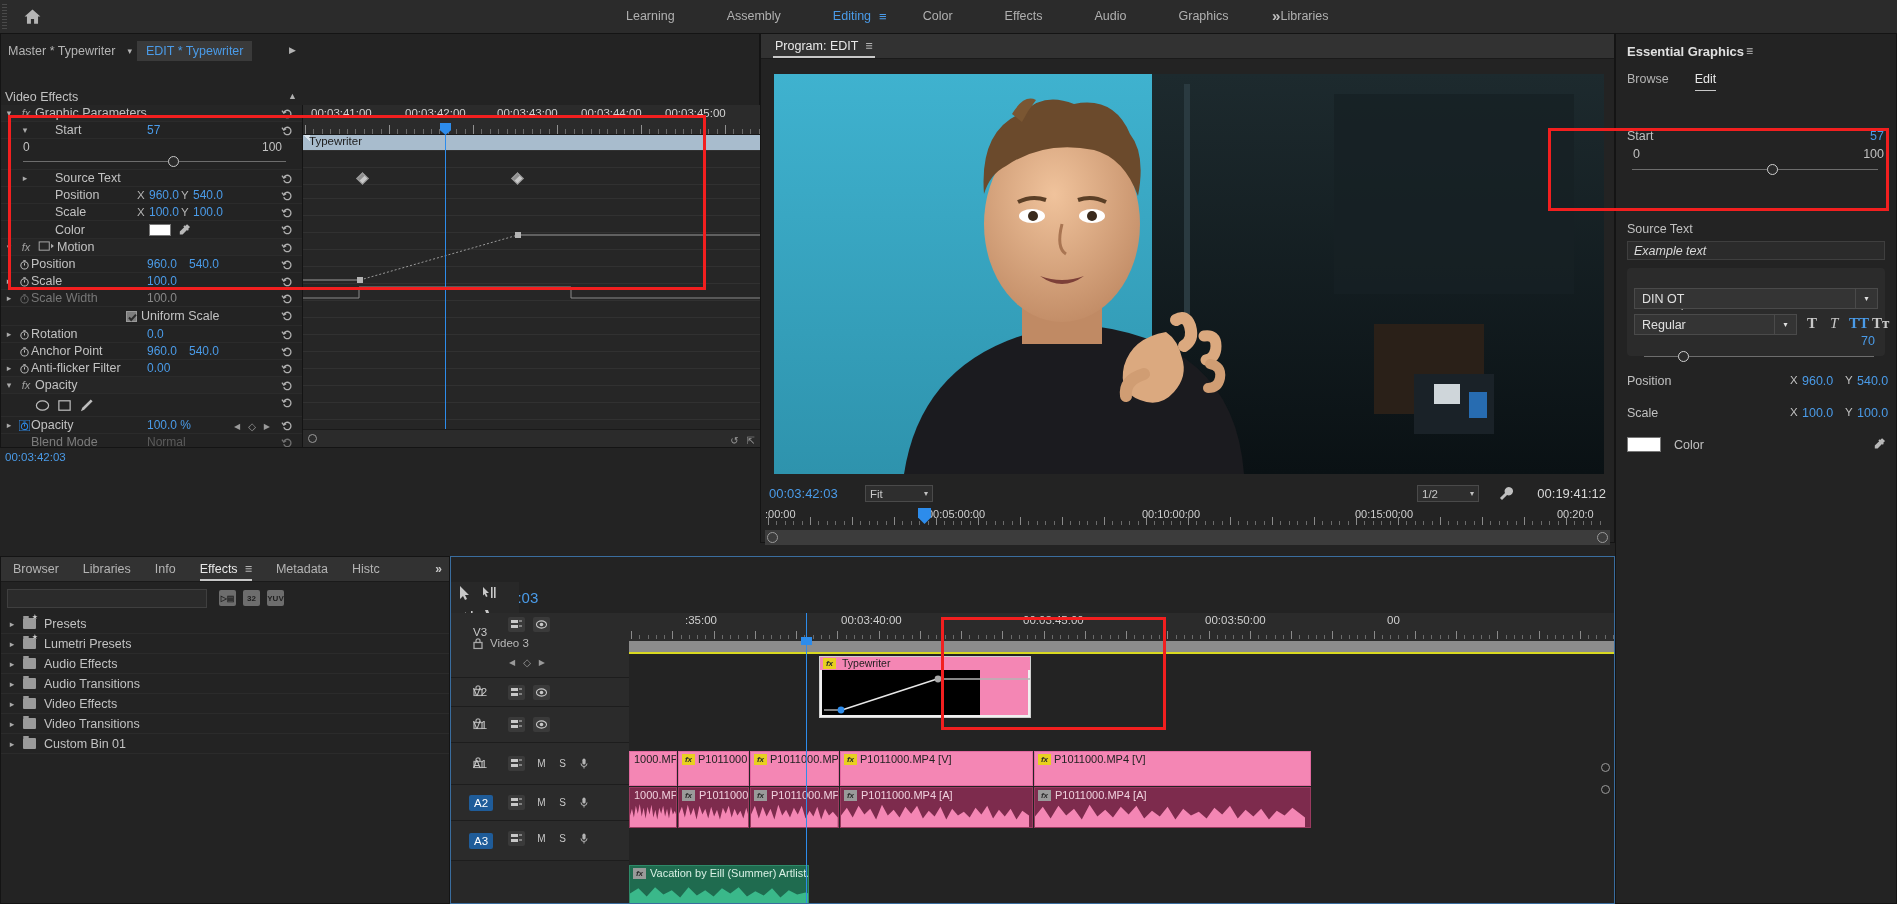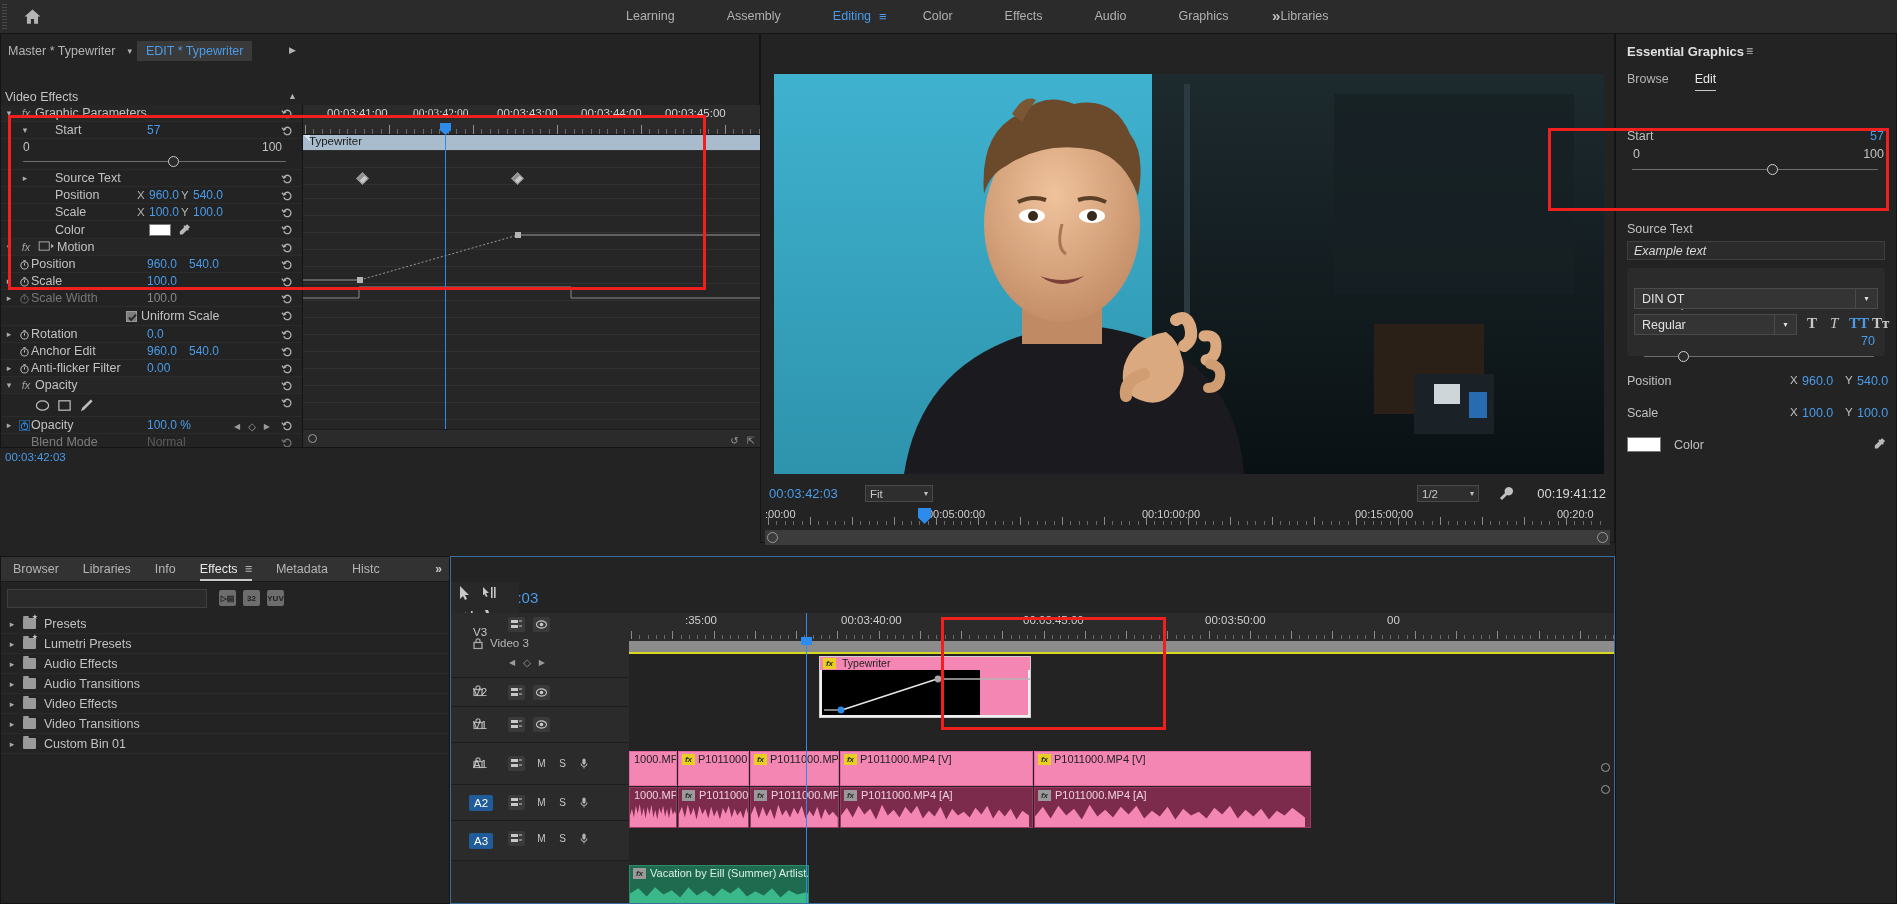--- a/index.html
+++ b/index.html
@@ -442,21 +442,21 @@
         </div>
 
         <div class="row">
           <span class="tw"></span>
           <span class="sw">
               <svg viewBox="0 0 12 12">
                 <circle cx="6" cy="7" r="4" fill="none" stroke="#c0c0c0" stroke-width="1.1"></circle>
                 <path d="M6 7V4.5M4.6 1.8h2.8" stroke="#c0c0c0" stroke-width="1.1" fill="none"></path>
               </svg>
             </span>
-          <span class="lbl">Anchor Edit</span>
+          <span class="lbl">Anchor Point</span>
           <span class="val" style="left:146px;">960.0</span>
           <span class="val" style="left:188px;">540.0</span>
           <span class="reset"><svg viewBox="0 0 14 14">
                 <path d="M3 6 A4 4 0 1 1 3 9"></path>
                 <path d="M1 4 L3 6.5 L5.6 5"></path>
               </svg></span>
         </div>
 
         <div class="row">
           <span class="tw">▸</span>
@@ -529,22 +529,22 @@
           <span class="val dim" style="left:146px;">Normal</span>
           <span class="reset"><svg viewBox="0 0 14 14">
                 <path d="M3 6 A4 4 0 1 1 3 9"></path>
                 <path d="M1 4 L3 6.5 L5.6 5"></path>
               </svg></span>
         </div>
       </div>
 
       <div class="ec-right">
         <div class="ec-ruler">
-          <div class="tickL" style="left:24px;">00:03:41:00</div>
-          <div class="tickL" style="left:110px;font-family:Liberation Serif, serif;">00:03:42:00</div>
+          <div class="tickL" style="left:8px;">00:03:41:00</div>
+          <div class="tickL" style="left:102px;">00:03:42:00</div>
           <div class="tickL" style="left:194px;">00:03:43:00</div>
           <div class="tickL" style="left:278px;">00:03:44:00</div>
           <div class="tickL" style="left:362px;">00:03:45:00</div>
           <div id="ecTicks">
               <div class="tickM" style="left: 2px;"></div>
               <div class="tickm" style="left: 10.4px;"></div>
               <div class="tickm" style="left: 18.8px;"></div>
               <div class="tickm" style="left: 27.2px;"></div>
               <div class="tickm" style="left: 35.6px;"></div>
               <div class="tickm" style="left: 44px;"></div>
@@ -645,20 +645,25 @@
             <span>↺</span>
             <span>⇱</span>
           </div>
         </div>
       </div>
     </div>
     <div class="ec-tc" style="position:absolute;left:4px;bottom:-16px;">00:03:42:03</div>
   </div>
 
   <div class="panel" id="program">
+    <div class="ptabs">
+      <div class="ptab active">
+        <span>Program: EDIT</span><span class="burg">≡</span>
+      </div>
+    </div>
     <div class="pm-video">
       <svg width="830" height="400" viewBox="0 0 830 400">
         <defs>
           <linearGradient id="wall" x1="0" y1="0" x2="0" y2="1">
             <stop offset="0" stop-color="#3fb2cf"></stop>
               <stop offset="1" stop-color="#2e93ad"></stop>
           </linearGradient>
           <linearGradient id="dark" x1="0" y1="0" x2="0" y2="1">
             <stop offset="0" stop-color="#1d2a2e"></stop>
               <stop offset="1" stop-color="#0a1114"></stop>

